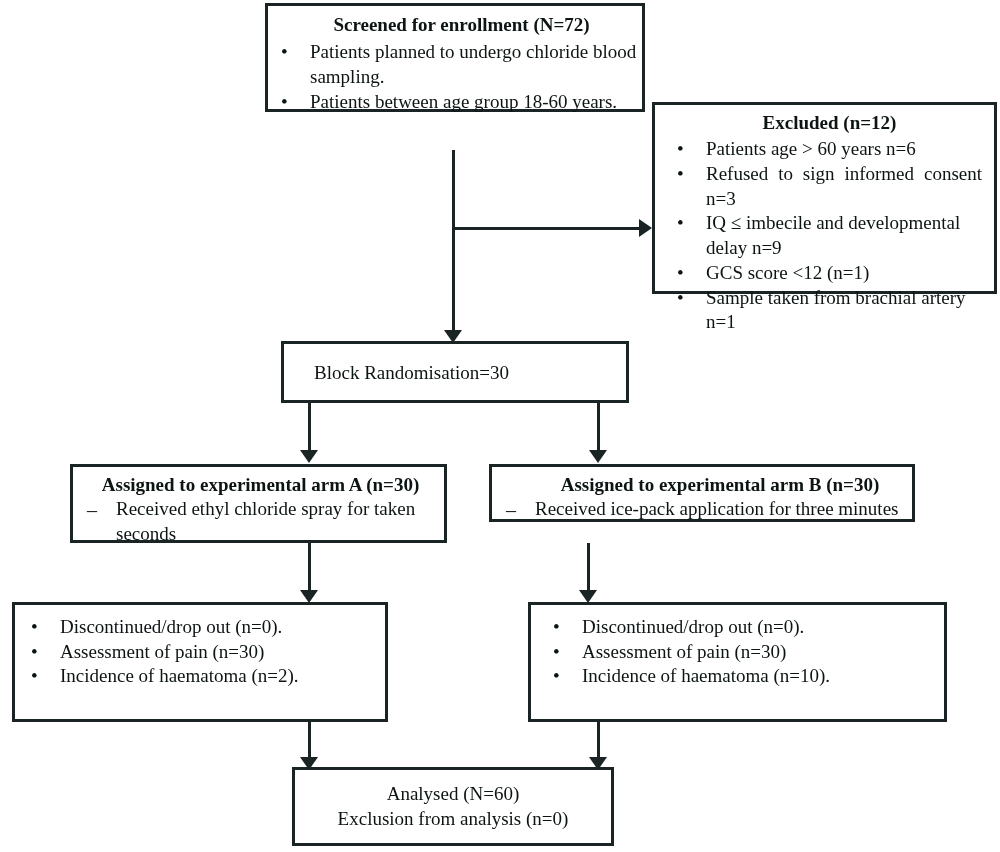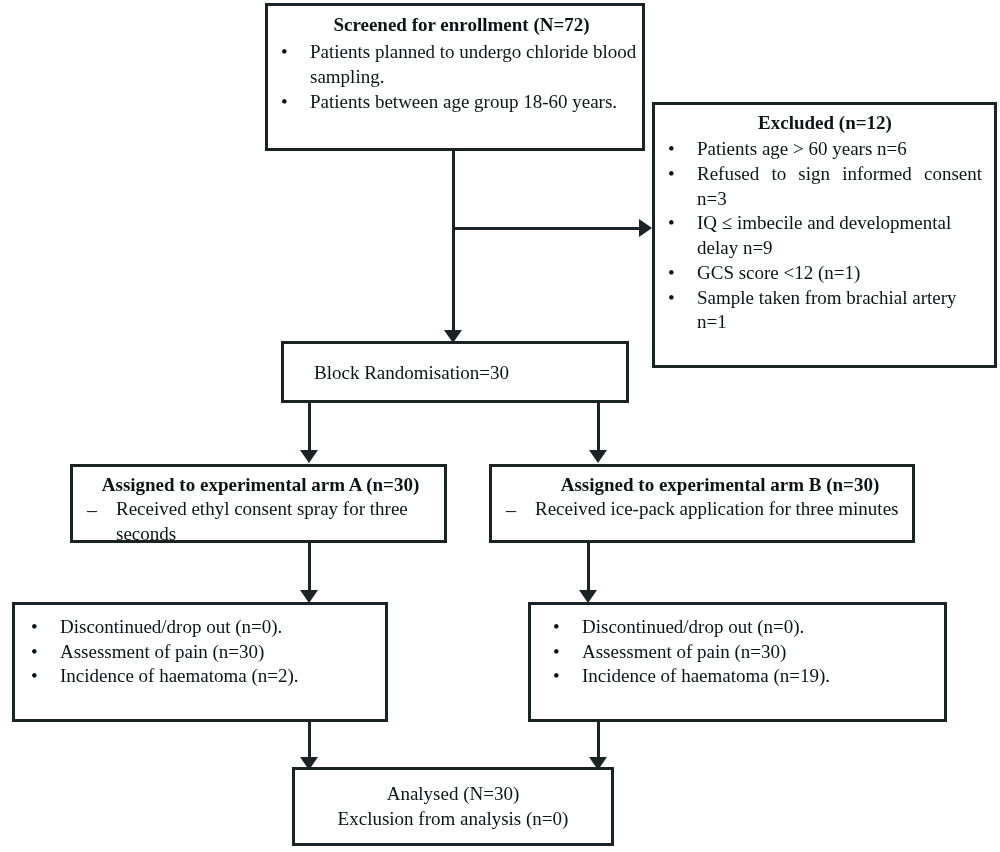--- a/index.html
+++ b/index.html
@@ -106,35 +106,35 @@
 
   <div class="vline" style="left:587px; top:543px; height:50px;"></div>
   <div class="arrow-down" style="left:579px; top:590px;"></div>
 
   <div class="vline" style="left:308px; top:722px; height:45px;"></div>
   <div class="arrow-down" style="left:300px; top:757px;"></div>
 
   <div class="vline" style="left:597px; top:722px; height:45px;"></div>
   <div class="arrow-down" style="left:589px; top:757px;"></div>
 
-  <div class="node" style="left:265px; top:3px; width:380px; height:148px; padding:8px 0 0 13px;">
+  <div class="node" style="left:265px; top:3px; width:380px; height:109px; padding:8px 0 0 13px;">
     <div class="node-title">Screened for enrollment (N=72)</div>
     <ul class="bullets" style="margin-top:4px;">
       <li>
         <span class="bullet-mark">•</span>
         <span class="bullet-text">Patients planned to undergo chloride blood sampling.</span>
       </li>
       <li>
         <span class="bullet-mark">•</span>
         <span class="bullet-text">Patients between age group 18-60 years.</span>
       </li>
     </ul>
   </div>
 
-  <div class="node" style="left:652px; top:102px; width:345px; height:266px; padding:7px 12px 0 13px;">
+  <div class="node" style="left:652px; top:102px; width:345px; height:192px; padding:7px 12px 0 22px;">
     <div class="node-title">Excluded (n=12)</div>
     <ul class="bullets" style="margin-top:3px;">
       <li>
         <span class="bullet-mark">•</span>
         <span class="bullet-text">Patients age &gt; 60 years n=6</span>
       </li>
       <li class="justified">
         <span class="bullet-mark">•</span>
         <span class="bullet-text">Refused to sign informed consent n=3</span>
       </li>
@@ -155,26 +155,26 @@
 
   <div class="node" style="left:281px; top:341px; width:348px; height:62px; padding:17px 12px 0 30px;">
     <div class="plain-line">Block Randomisation=30</div>
   </div>
 
   <div class="node" style="left:70px; top:464px; width:377px; height:79px; padding:7px 10px 8px 14px;">
     <div class="node-title">Assigned to experimental arm A (n=30)</div>
     <ul class="bullets dash" style="margin-top:1px;">
       <li>
         <span class="bullet-mark">–</span>
-        <span class="bullet-text">Received ethyl consent spray for three seconds</span>
-      </li>
-    </ul>
-  </div>
-
-  <div class="node" style="left:489px; top:464px; width:426px; height:79px; padding:7px 10px 0 14px;">
+        <span class="bullet-text">Received ethyl chloride spray for taken seconds</span>
+      </li>
+    </ul>
+  </div>
+
+  <div class="node" style="left:489px; top:464px; width:426px; height:58px; padding:7px 10px 0 14px;">
     <div class="node-title" style="padding-left:32px;">Assigned to experimental arm B (n=30)</div>
     <ul class="bullets dash" style="margin-top:1px;">
       <li>
         <span class="bullet-mark">–</span>
         <span class="bullet-text">Received ice-pack application for three minutes</span>
       </li>
     </ul>
   </div>
 
   <div class="node" style="left:12px; top:602px; width:376px; height:120px; padding:10px 12px 0 16px;">
@@ -199,23 +199,23 @@
       <li>
         <span class="bullet-mark">•</span>
         <span class="bullet-text">Discontinued/drop out (n=0).</span>
       </li>
       <li>
         <span class="bullet-mark">•</span>
         <span class="bullet-text">Assessment of pain (n=30)</span>
       </li>
       <li>
         <span class="bullet-mark">•</span>
-        <span class="bullet-text">Incidence of haematoma (n=19).</span>
+        <span class="bullet-text">Incidence of haematoma (n=10).</span>
       </li>
     </ul>
   </div>
 
   <div class="node" style="left:292px; top:767px; width:322px; height:79px; padding:12px 10px 0 10px;">
-    <div class="plain-line" style="text-align:center;">Analysed (N=30)</div>
+    <div class="plain-line" style="text-align:center;">Analysed (N=60)</div>
     <div class="plain-line" style="text-align:center;">Exclusion from analysis (n=0)</div>
   </div>
 
 </div>
 
 </body></html>

